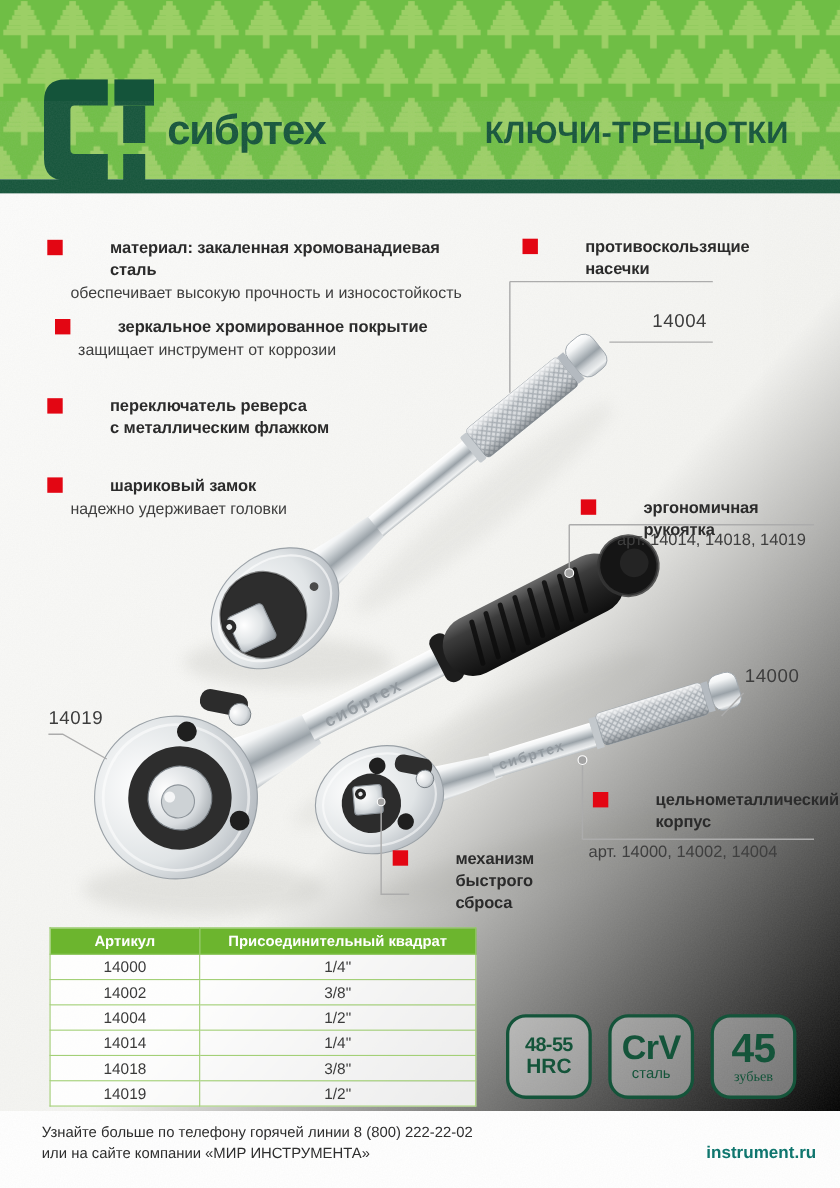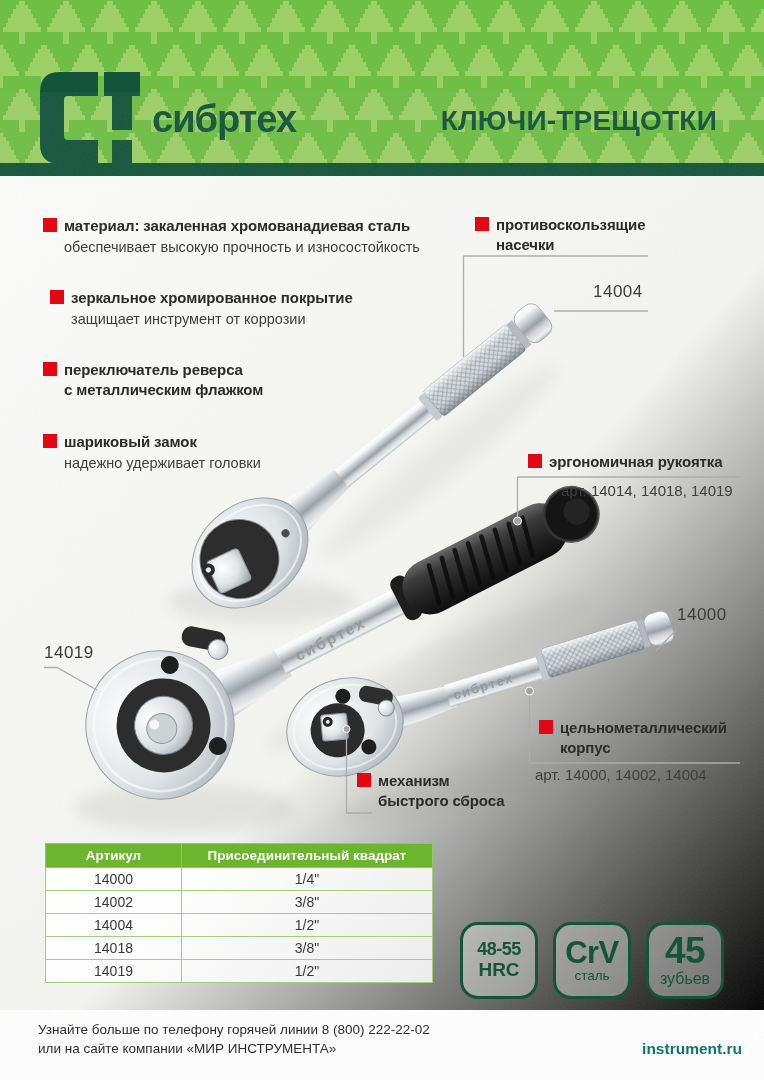--- a/index.html
+++ b/index.html
@@ -15,21 +15,21 @@
   .logo-text{position:absolute;left:112px;top:28px;font-size:38px;line-height:38px;
              font-weight:bold;color:#14543a;letter-spacing:-1px;}
   .hdr-title{position:absolute;right:47px;top:107px;font-size:28px;line-height:28px;
              font-weight:bold;color:#14543a;letter-spacing:0.2px;white-space:nowrap;}
   
   .photo-svg{position:absolute;left:0;top:0;z-index:1;}
   
   .fe{display:flex;gap:7px;z-index:2;}
   .sq{width:14px;height:14px;background:#e30613;flex:none;margin-top:2px;}
   .ftitle{font-weight:bold;font-size:15px;line-height:20px;color:#2b2b2b;
-          white-space:pre-line;letter-spacing:-0.1px;}
+          white-space:pre-line;letter-spacing:-0.1px;margin-left:36px;}
   .fsub{font-size:14.5px;line-height:19px;color:#3f3f3f;margin-top:2px;}
   .models{font-size:15px;color:#3f3f3f;z-index:2;}
   .plabel{font-size:17px;color:#3d3d3d;letter-spacing:0.5px;z-index:2;}
   
   .spec{border-collapse:collapse;z-index:2;position:absolute;left:45px;top:843px;}
   .spec th{background:#6cb52e;color:#ffffff;font-size:13.5px;font-weight:bold;
            height:23px;border:1.5px solid #93c964;padding:0;text-align:center;}
   .spec td{background:rgba(255,255,255,0.85);font-size:14px;color:#3a3a3a;height:22px;
            border:1.5px solid #a3d077;padding:0;text-align:center;}
   .c-art{width:135px;margin-left:32px;} .c-sq{width:250px;}
@@ -304,41 +304,45 @@
       </tr>
       <tr>
         <td>14002</td>
         <td>3/8"</td>
       </tr>
       <tr>
         <td>14004</td>
         <td>1/2"</td>
       </tr>
       <tr>
+        <td>14014</td>
+        <td>1/4"</td>
+      </tr>
+      <tr>
         <td>14018</td>
         <td>3/8"</td>
       </tr>
       <tr>
         <td>14019</td>
         <td>1/2"</td>
       </tr>
     </tbody>
   </table>
 
   <div class="badge" style="left:460px;">
     <div class="b-val" style="font-size:18px;">48-55</div>
     <div class="b-unit" style="font-size:19px;font-weight:bold;">HRC</div>
   </div>
   <div class="badge" style="left:553px;">
     <div class="b-val" style="font-size:31px;">CrV</div>
     <div class="b-unit" style="font-size:13.5px;">сталь</div>
   </div>
   <div class="badge" style="left:646px;">
     <div class="b-val" style="font-size:37px;">45</div>
-    <div class="b-unit" style="font-size:16px;">зубьев</div>
+    <div class="b-unit" style="font-size:13px;font-family:Liberation Serif, serif;">зубьев</div>
   </div>
 
   <div class="foot">
     <div>Узнайте больше по телефону горячей линии 8 (800) 222-22-02</div>
     <div>или на сайте компании «МИР ИНСТРУМЕНТА»</div>
   </div>
   <div class="site">instrument.ru</div>
 
 </div>
 

